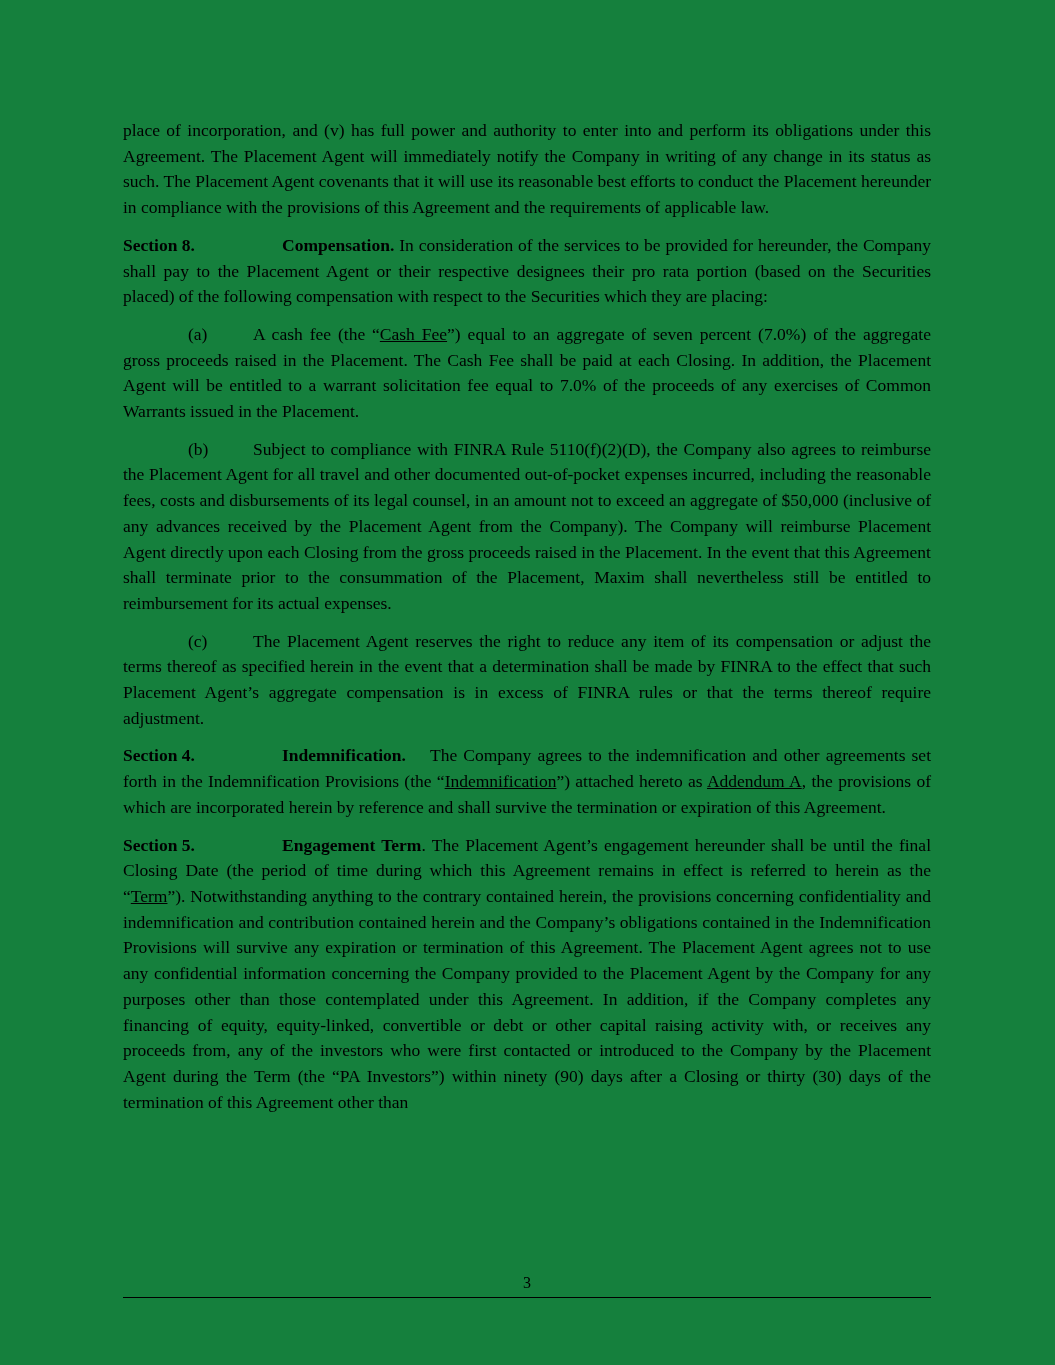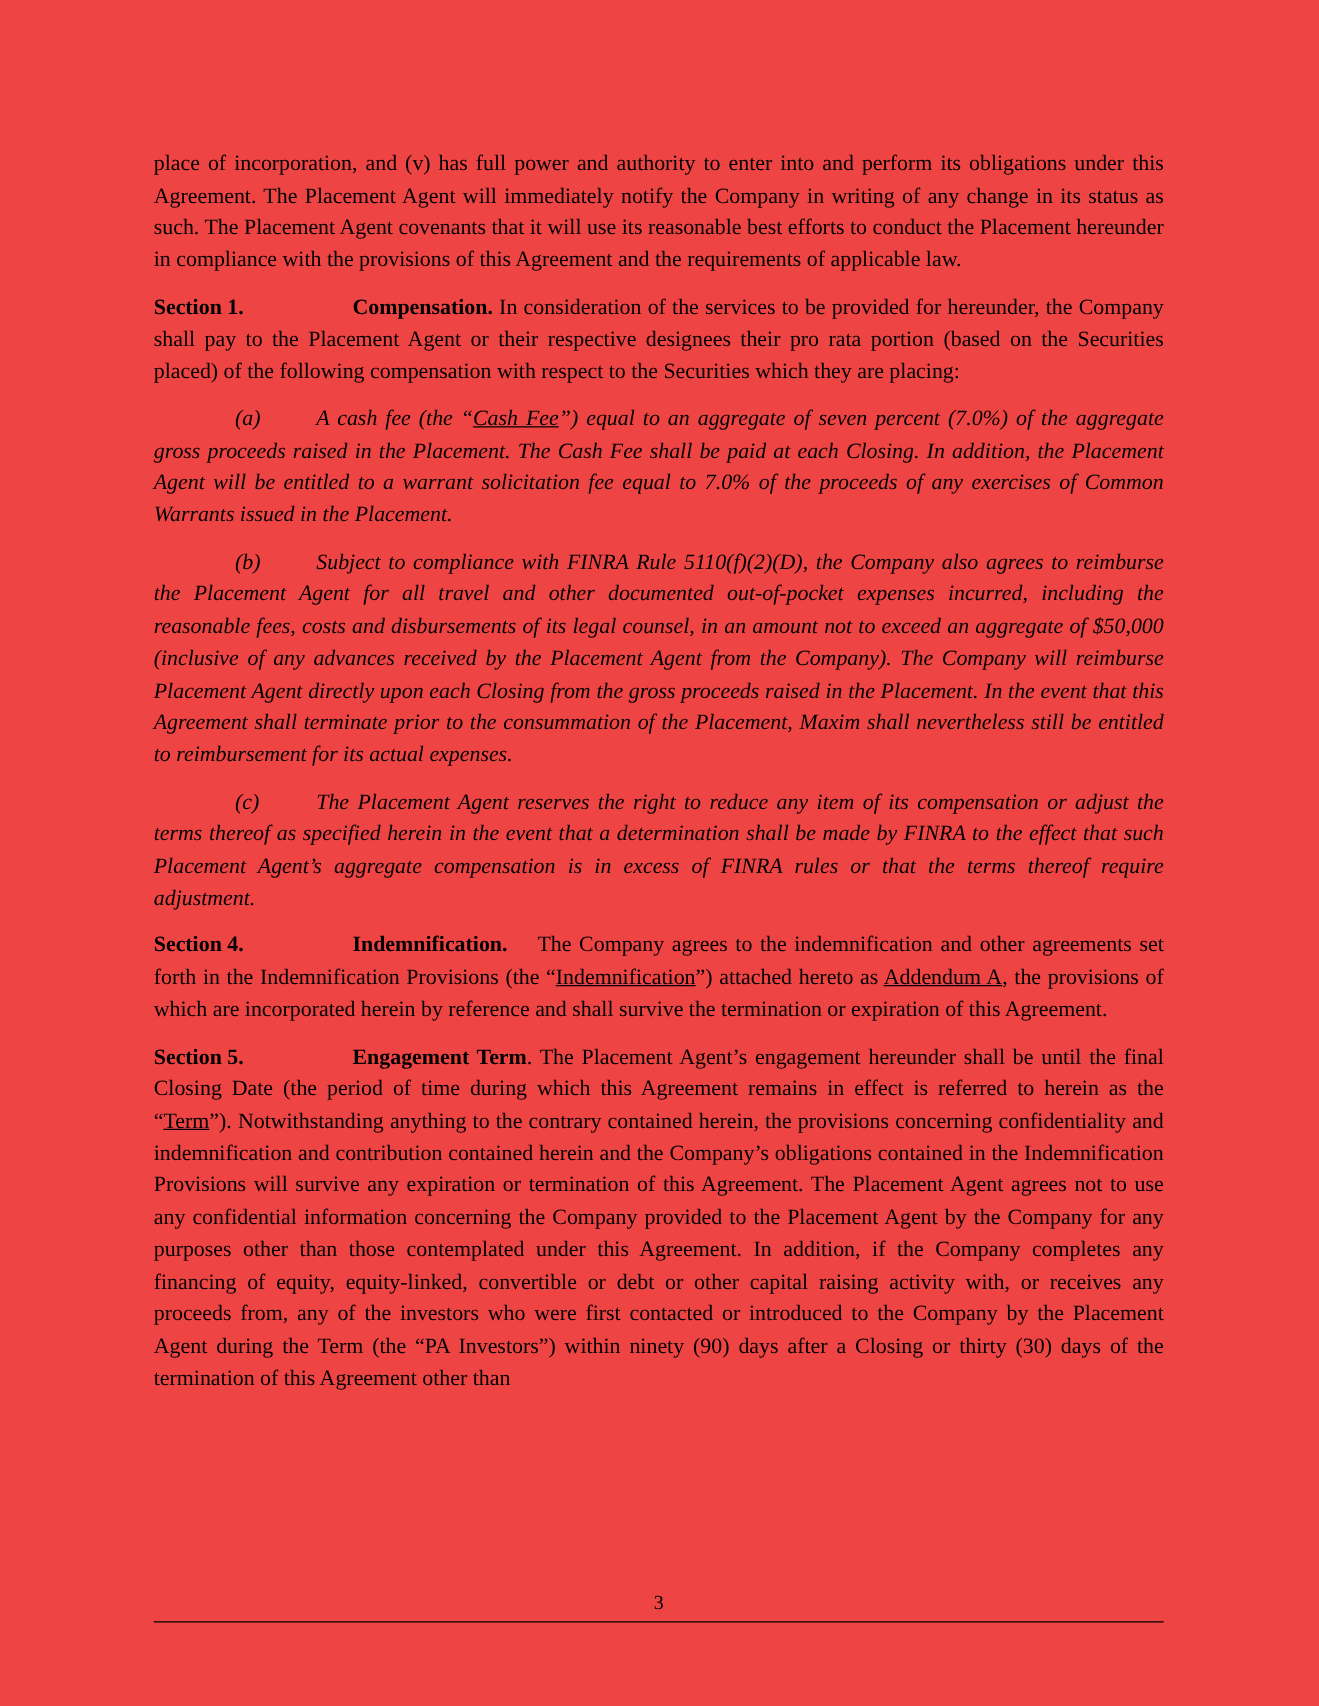--- a/index.html
+++ b/index.html
@@ -4,21 +4,21 @@
 <style>
   html, body {
     margin: 0;
     padding: 0;
     background: #ffffff;
   }
   .page {
     position: relative;
     width: 1055px;
     height: 1365px;
-    background: #ef4444;
+    background: #15803d;
     color: #000000;
     font-family: "Liberation Serif", "DejaVu Serif", serif;
     font-size: 17.5px;
     line-height: 25.7px;
     box-sizing: border-box;
     padding: 118px 124px 0 123px;
     overflow: hidden;
   }
   .content {
     width: 808px;
@@ -28,21 +28,21 @@
     margin: 0 0 12px 0;
   }
   .bold { font-weight: bold; margin-left: 29px; }
   .u { text-decoration: underline; }
   .sec-label {
     display: inline-block;
     width: 130px;
     font-weight: bold;
     text-indent: 0;
   }
-  p.sub { text-indent: 65px; font-style: italic; }
+  p.sub { text-indent: 65px; }
   .sub-label {
     display: inline-block;
     width: 65px;
     text-indent: 0;
   }
   .gap {
     display: inline-block;
     width: 24px;
     text-indent: 0;
   }
@@ -66,21 +66,21 @@
   }
 </style>
 </head>
 <body>
 
 <div class="page">
   <div class="content">
 
     <p class="para"><span>place of incorporation, and (v) has full power and authority to enter into and perform its obligations under this Agreement. The Placement Agent will immediately notify the Company in writing of any change in its status as such. The Placement Agent covenants that it will use its reasonable best efforts to conduct the Placement hereunder in compliance with the provisions of this Agreement and the requirements of applicable law.</span></p>
 
-    <p class="para"><span class="sec-label">Section 1.</span><span class="bold">Compensation.</span> <span>In consideration of the services to be provided for hereunder, the Company shall pay to the Placement Agent or their respective designees their pro rata portion (based on the Securities placed) of the following compensation with respect to the Securities which they are placing:</span></p>
+    <p class="para"><span class="sec-label">Section 8.</span><span class="bold">Compensation.</span> <span>In consideration of the services to be provided for hereunder, the Company shall pay to the Placement Agent or their respective designees their pro rata portion (based on the Securities placed) of the following compensation with respect to the Securities which they are placing:</span></p>
 
     <p class="para sub"><span class="sub-label">(a)</span><span>A cash fee (the “</span><span class="u">Cash Fee</span><span>”) equal to an aggregate of seven percent (7.0%) of the aggregate gross proceeds raised in the Placement. The Cash Fee shall be paid at each Closing. In addition, the Placement Agent will be entitled to a warrant solicitation fee equal to 7.0% of the proceeds of any exercises of Common Warrants issued in the Placement.</span></p>
 
     <p class="para sub"><span class="sub-label">(b)</span><span>Subject to compliance with FINRA Rule 5110(f)(2)(D), the Company also agrees to reimburse the Placement Agent for all travel and other documented out-of-pocket expenses incurred, including the reasonable fees, costs and disbursements of its legal counsel, in an amount not to exceed an aggregate of $50,000 (inclusive of any advances received by the Placement Agent from the Company). The Company will reimburse Placement Agent directly upon each Closing from the gross proceeds raised in the Placement. In the event that this Agreement shall terminate prior to the consummation of the Placement, Maxim shall nevertheless still be entitled to reimbursement for its actual expenses.</span></p>
 
     <p class="para sub"><span class="sub-label">(c)</span><span>The Placement Agent reserves the right to reduce any item of its compensation or adjust the terms thereof as specified herein in the event that a determination shall be made by FINRA to the effect that such Placement Agent’s aggregate compensation is in excess of FINRA rules or that the terms thereof require adjustment.</span></p>
 
     <p class="para"><span class="sec-label">Section 4.</span><span class="bold">Indemnification.</span><span class="gap"></span><span>The Company agrees to the indemnification and other agreements set forth in the Indemnification Provisions (the “</span><span class="u">Indemnification</span><span>”) attached hereto as </span><span class="u">Addendum A</span><span>, the provisions of which are incorporated herein by reference and shall survive the termination or expiration of this Agreement.</span></p>
 
     <p class="para"><span class="sec-label">Section 5.</span><span class="bold">Engagement Term</span><span>. The Placement Agent’s engagement hereunder shall be until the final Closing Date (the period of time during which this Agreement remains in effect is referred to herein as the “</span><span class="u">Term</span><span>”). Notwithstanding anything to the contrary contained herein, the provisions concerning confidentiality and indemnification and contribution contained herein and the Company’s obligations contained in the Indemnification Provisions will survive any expiration or termination of this Agreement. The Placement Agent agrees not to use any confidential information concerning the Company provided to the Placement Agent by the Company for any purposes other than those contemplated under this Agreement. In addition, if the Company completes any financing of equity, equity-linked, convertible or debt or other capital raising activity with, or receives any proceeds from, any of the investors who were first contacted or introduced to the Company by the Placement Agent during the Term (the “PA Investors”) within ninety (90) days after a Closing or thirty (30) days of the termination of this Agreement other than</span></p>

